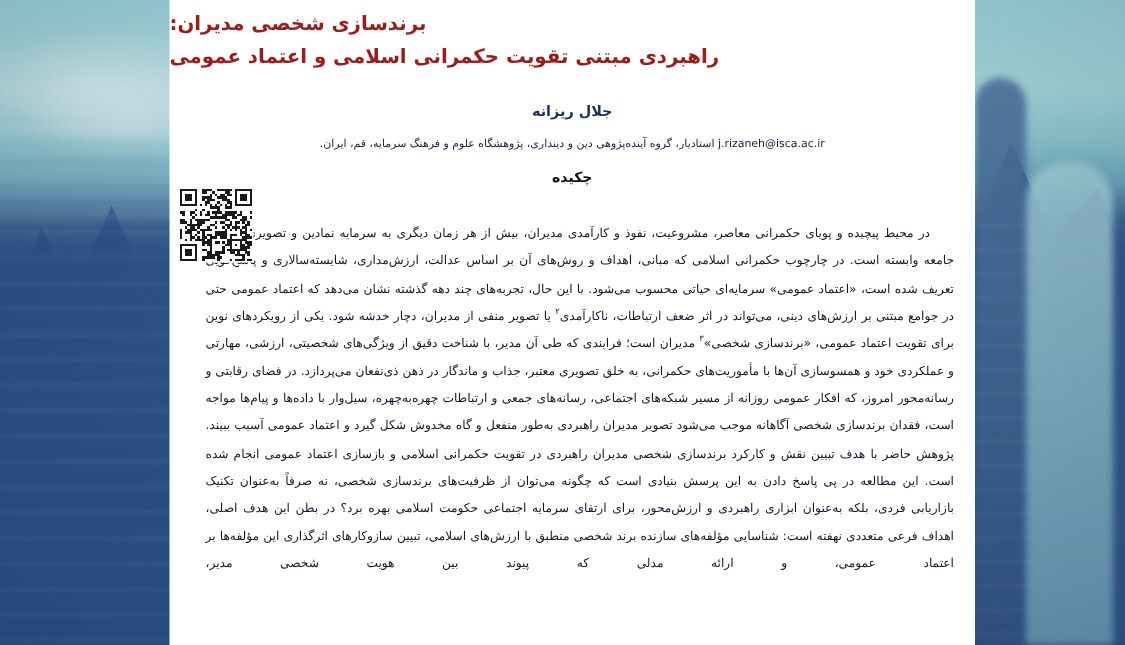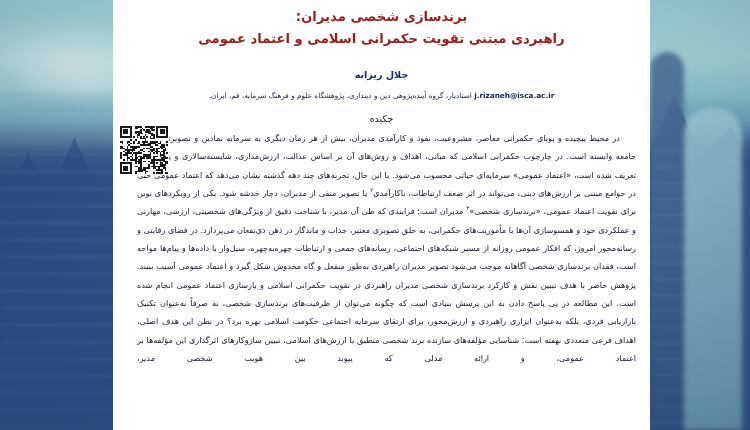--- a/index.html
+++ b/index.html
@@ -132,21 +132,21 @@
 
   .page-inner {
     position: relative;
     width: 100%;
     height: 100%;
     padding: 0;
   }
 
   
   .title-block {
-    text-align: center;
+    text-align: left;
     padding-top: 6px;
   }
   .title-line {
     color: #9c1c1c;
     font-weight: bold;
     font-size: 13.2px;
     line-height: 22px;
     letter-spacing: 0;
     white-space: nowrap;
   }
@@ -168,31 +168,30 @@
     line-height: 12px;
     margin-top: 8px;
     text-align: center;
     direction: rtl;
     white-space: nowrap;
   }
   .affil-email {
     direction: ltr;
     unicode-bidi: embed;
     display: inline-block;
-    font-weight: bold;
   }
 
   
   .abstract-heading {
     color: #111111;
-    font-weight: normal;
+    font-weight: bold;
     font-size: 9.4px;
     text-align: center;
     margin-top: 11px;
-    margin-bottom: 5px;
+    margin-bottom: 22px;
   }
 
   
   .abstract-body {
     direction: rtl;
     text-align: justify;
     text-align-last: justify;
     color: #14182b;
     font-size: 8.15px;
     line-height: 18.35px;

